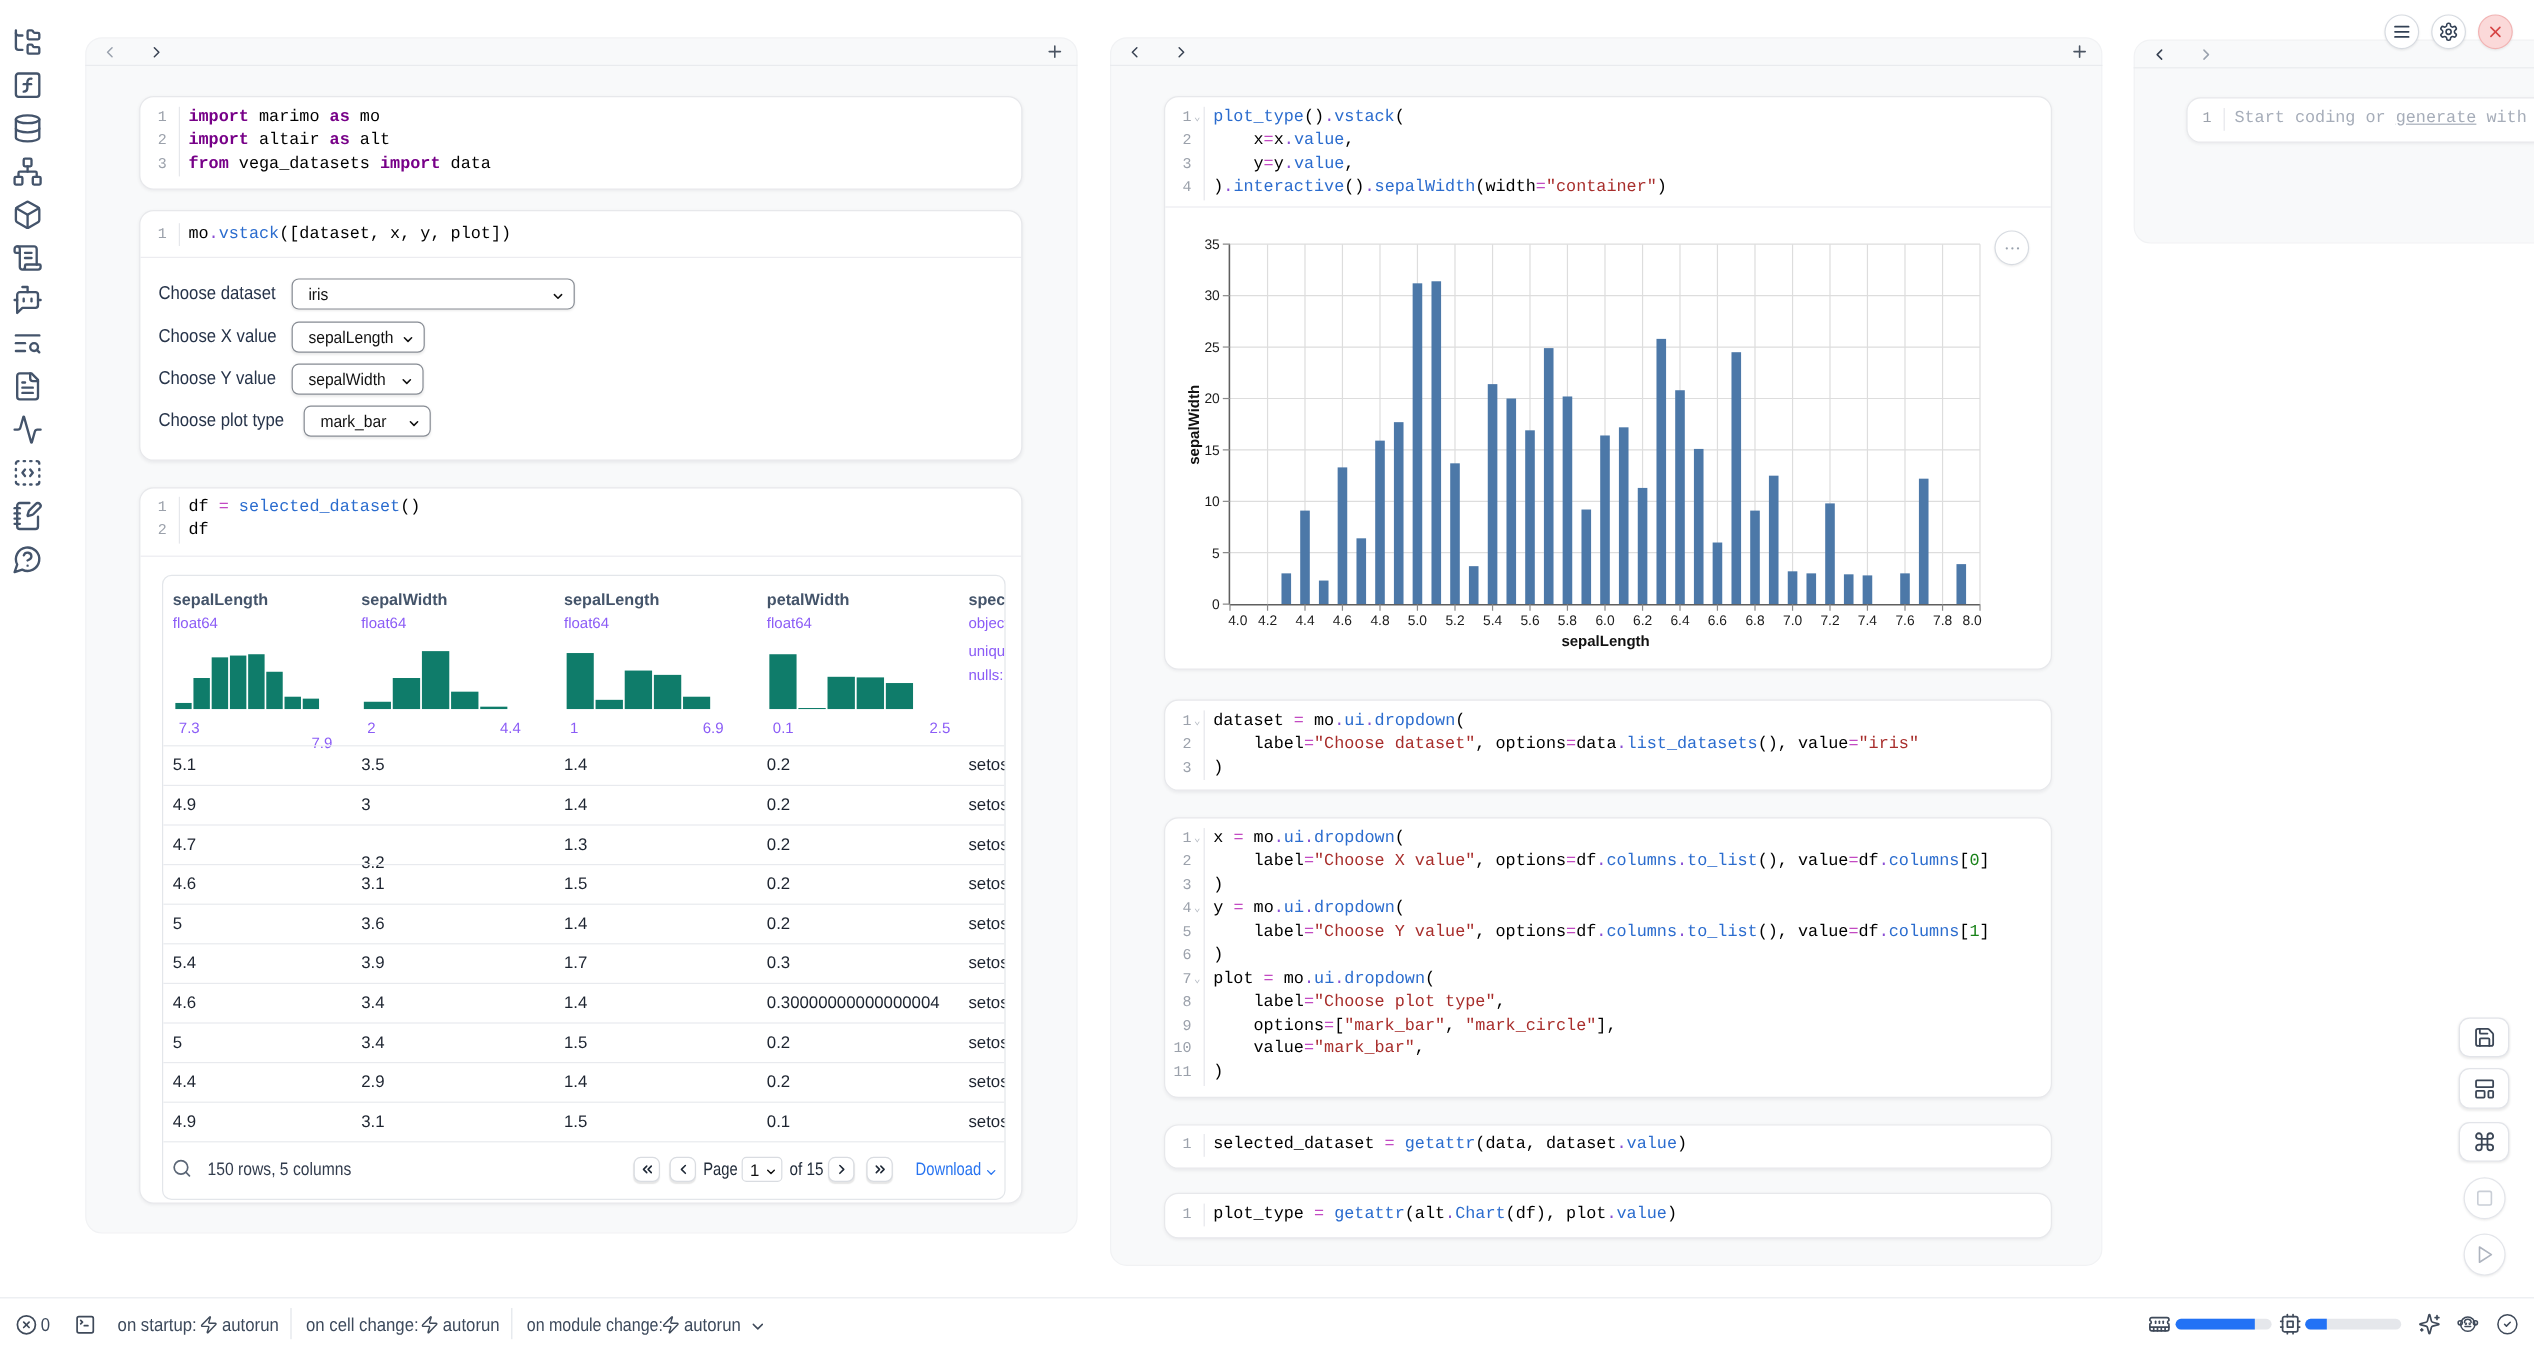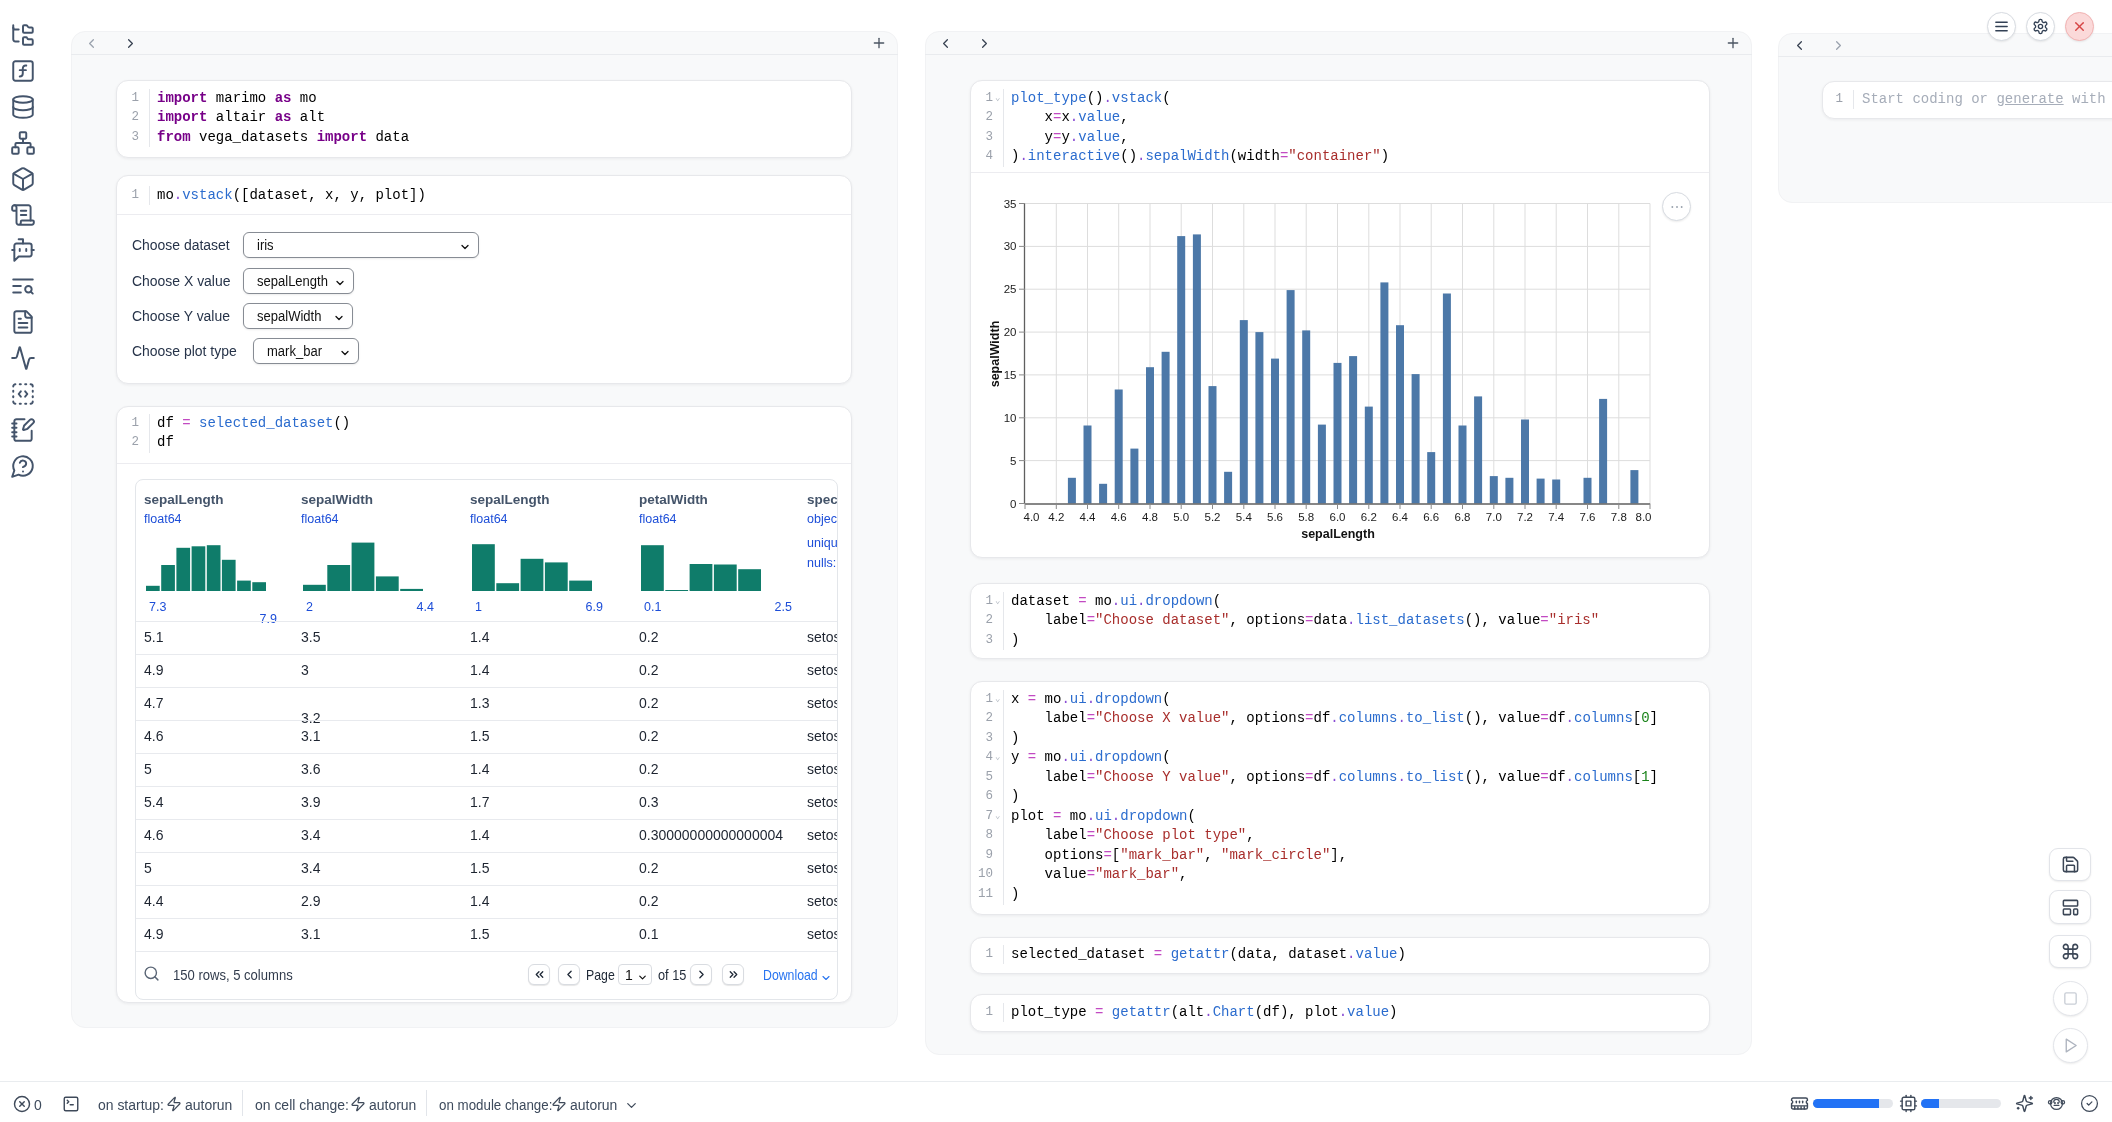--- a/index.html
+++ b/index.html
@@ -19,21 +19,21 @@
 .o{color:#c24ac2}
 .d{color:#8a4dd4}
 .s{color:#a82e2c}
 .n{color:#188218}
 .sel{position:absolute;background:#fff;border:1px solid #878c94;border-radius:6px;
  box-shadow:0 1px 2px rgba(0,0,0,.08);font-size:14px;color:#111;display:flex;
  align-items:center;padding-left:13px}
 .lbl{position:absolute;font-size:15.5px;color:#263349;transform:scaleX(.9);transform-origin:left;white-space:pre}
 .tbl{position:absolute;background:#fff;border:1px solid #e3e6ea;border-radius:8px;overflow:hidden}
 .th{font-weight:bold;font-size:13.5px;color:#44546a}
-.ty{font-size:12.5px;color:#1d4ed8}
+.ty{font-size:12.5px;color:#8b5cf6}
 .row{position:absolute;border-top:1px solid #e8eaee;width:100%}
 .cv{position:absolute;font-size:14px;color:#1d2430}
 .pbtn{position:absolute;width:22px;height:21px;background:#fff;border:1px solid #d9dce1;
  border-radius:6px;box-shadow:0 1px 1px rgba(0,0,0,.1);display:flex;align-items:center;
  justify-content:center;color:#1f2937;font-size:12px}
 .circbtn{position:absolute;border-radius:50%;background:#fff;border:1px solid #d7dbe1;
  box-shadow:0 1px 2px rgba(0,0,0,.08);display:flex;align-items:center;justify-content:center}
 .sqbtn{position:absolute;background:#fff;border:1px solid #e2e4e9;border-radius:9px;
  box-shadow:0 1px 2px rgba(0,0,0,.08);display:flex;align-items:center;justify-content:center}
 .ftxt{font-size:15.5px;color:#3d4a5c;transform:scaleX(.9);transform-origin:left;white-space:pre}

